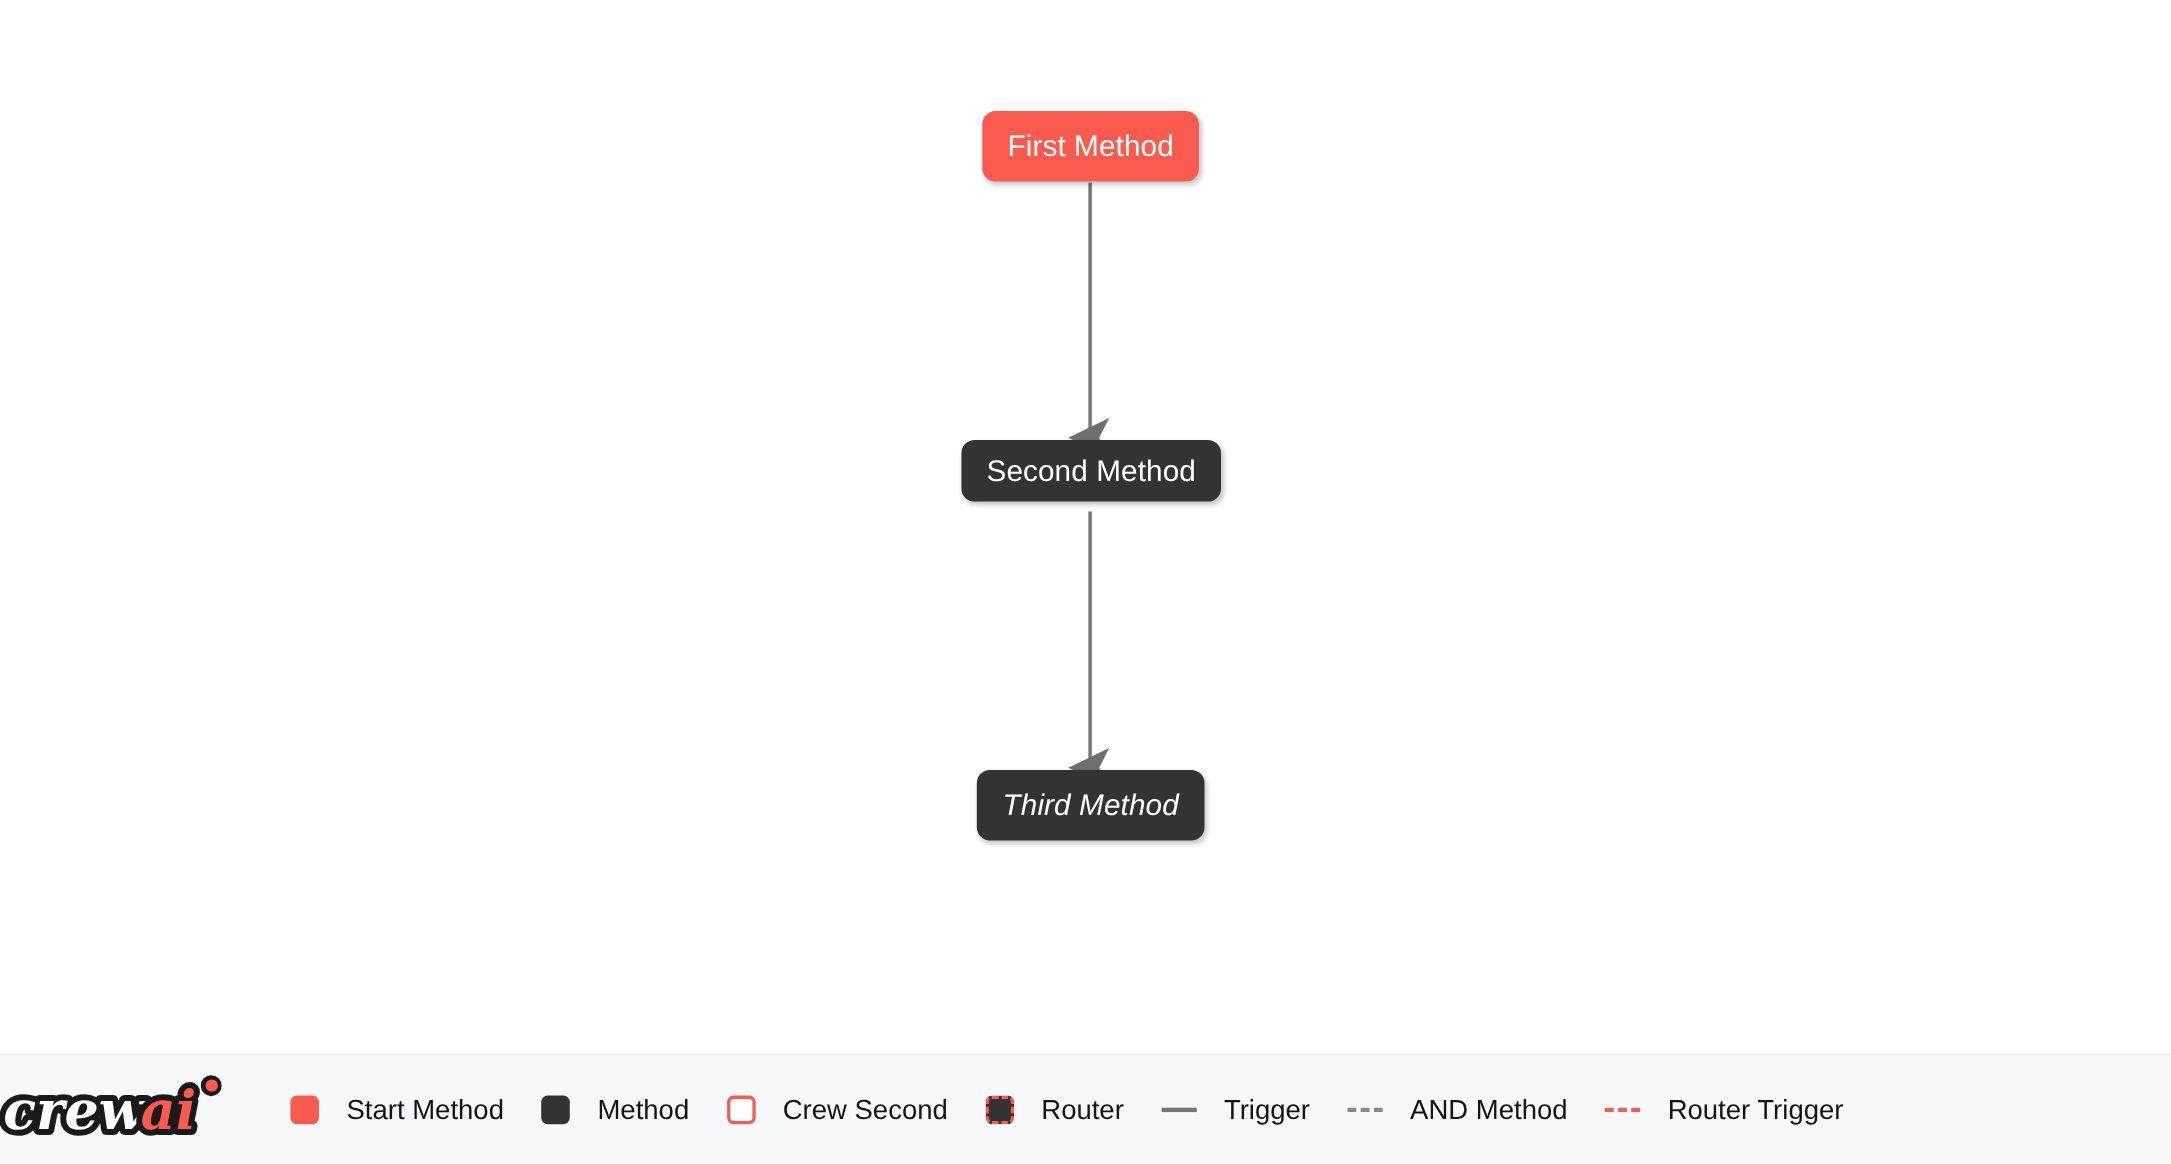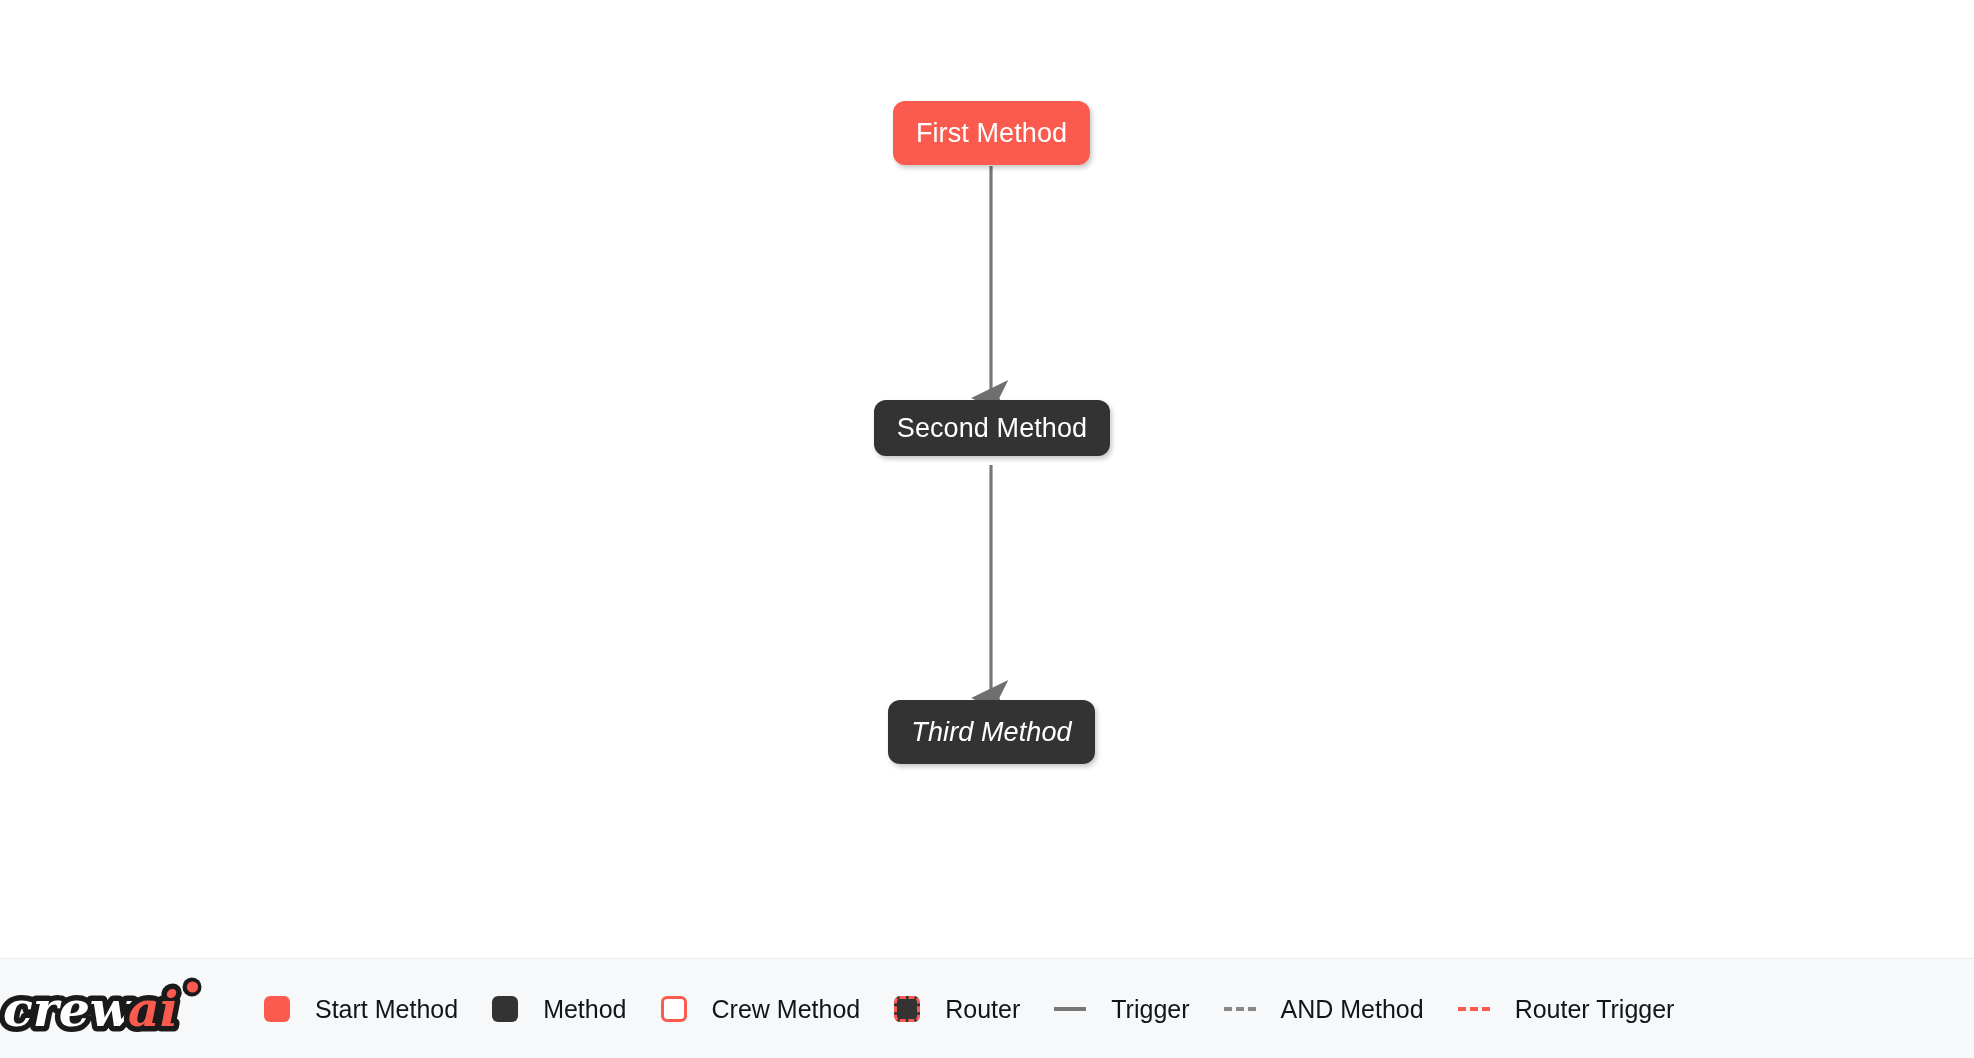--- a/index.html
+++ b/index.html
@@ -170,21 +170,21 @@
           <div class="legend-item">
             <span class="swatch start"></span>
             <span class="lbl">Start Method</span>
           </div>
           <div class="legend-item">
             <span class="swatch method"></span>
             <span class="lbl">Method</span>
           </div>
           <div class="legend-item">
             <span class="swatch crew"></span>
-            <span class="lbl">Crew Method</span>
+            <span class="lbl">Crew Second</span>
           </div>
           <div class="legend-item">
             <span class="swatch router"></span>
             <span class="lbl">Router</span>
           </div>
           <div class="legend-item">
             <span class="line-swatch solid"></span>
             <span class="lbl">Trigger</span>
           </div>
           <div class="legend-item">

